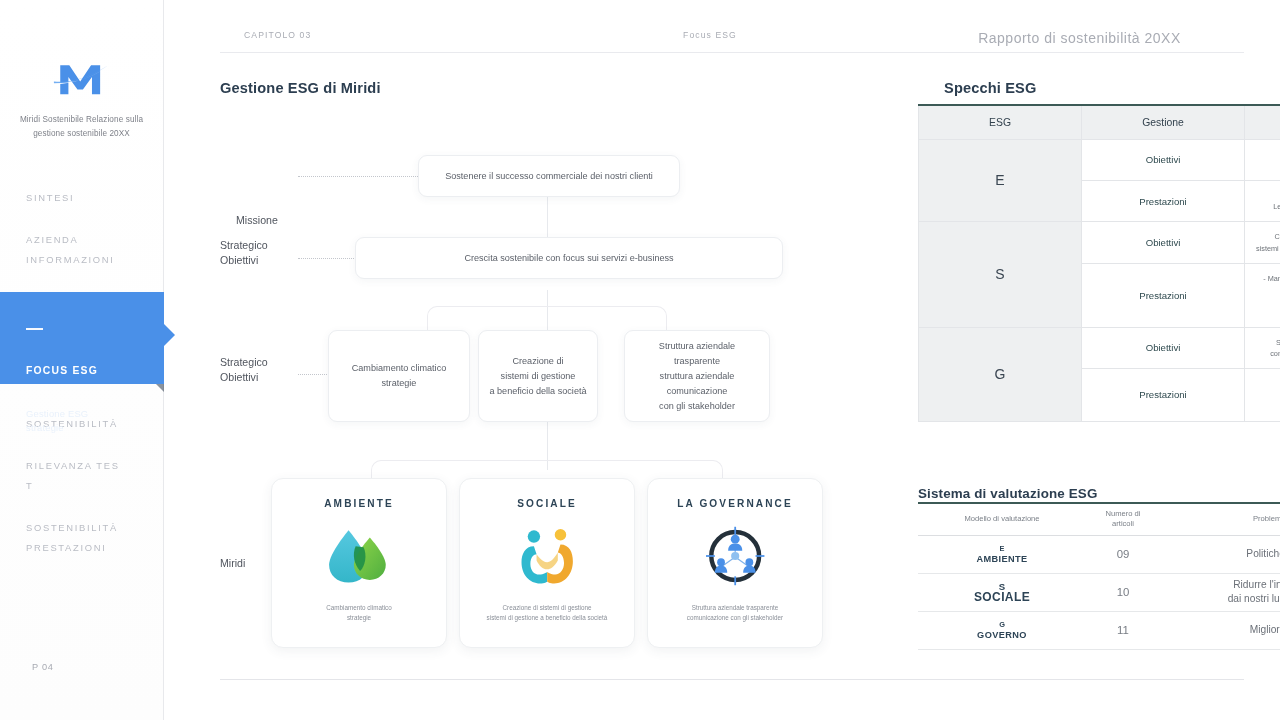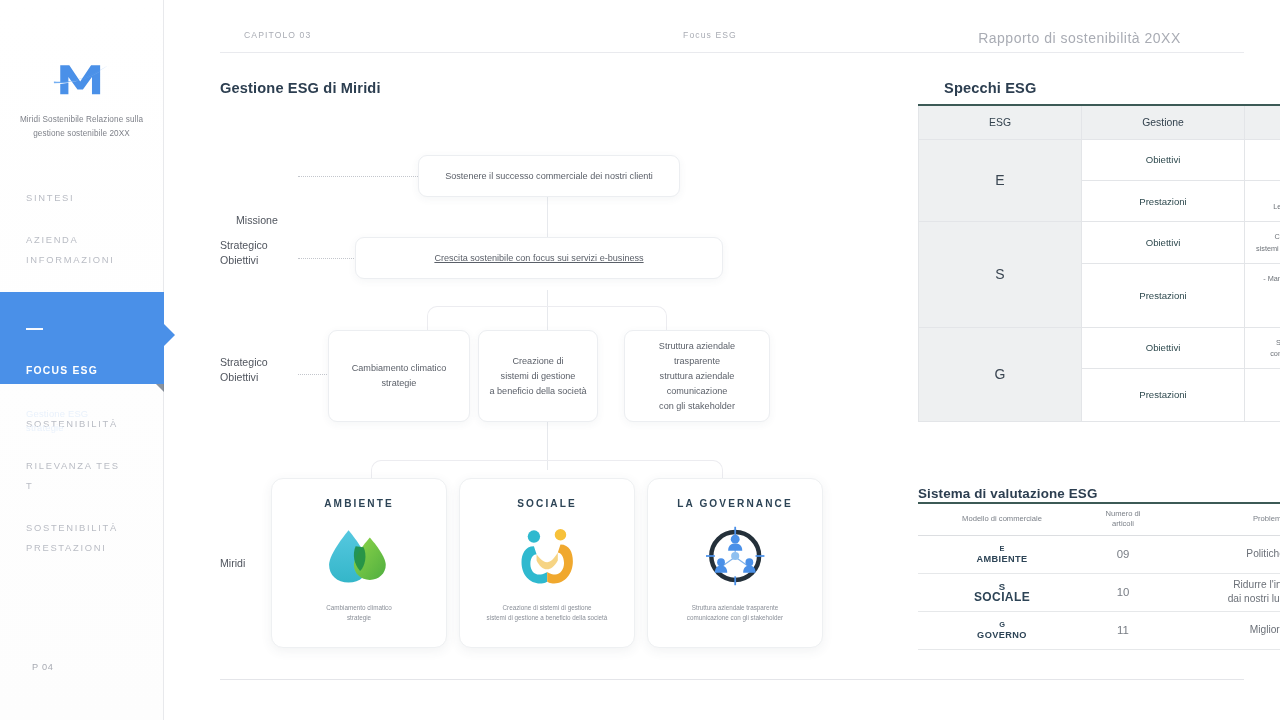--- a/index.html
+++ b/index.html
@@ -258,21 +258,21 @@
       <div class="conn conn-v" style="left:327px; top:290px; height:50px;"></div>
       <div class="brace" style="left:151px; top:330px; width:352px; height:26px;"></div>
 
       <div class="row-label" style="left:16px; top:39px;margin-top:44px;">Missione</div>
       <div class="dotline" style="left:78px; top:46px; width:122px;"></div>
       <div class="node" style="left:198px; top:25px; width:262px; height:42px;">Sostenere il successo commerciale dei nostri clienti</div>
 
       <div class="row-label" style="left:0px; top:108px;">Strategico
 Obiettivi</div>
       <div class="dotline" style="left:78px; top:128px; width:58px;"></div>
-      <div class="node" style="left:135px; top:107px; width:368px; height:42px;text-decoration:underline;">Crescita sostenibile con focus sui servizi e-business</div>
+      <div class="node" style="left:135px; top:107px; width:428px; height:42px;">Crescita sostenibile con focus sui servizi e-business</div>
 
       <div class="row-label" style="left:0px; top:225px;">Strategico
 Obiettivi</div>
       <div class="dotline" style="left:78px; top:244px; width:31px;"></div>
       <div class="node" style="left:108px; top:200px; width:142px; height:92px;">Cambiamento climatico
 strategie</div>
       <div class="node" style="left:258px; top:200px; width:120px; height:92px;">Creazione di
 sistemi di gestione
 a beneficio della società</div>
       <div class="node" style="left:404px; top:200px; width:146px; height:92px;">Struttura aziendale trasparente
@@ -384,21 +384,21 @@
           <td class="issue">Progettare e
 gestione delle risposte ai
 rischi ambientali</td>
         </tr>
       </tbody>
     </table>
 
     <table class="rating-table">
       <thead>
         <tr>
-          <th style="width:168px">Modello di commerciale</th>
+          <th style="width:168px">Modello di valutazione</th>
           <th style="width:74px">Numero di
 articoli</th>
           <th>Problemi principali</th>
         </tr>
       </thead>
       <tbody>
         <tr>
           <td class="model">
             <span class="m-ltr">E</span>
             <span class="m-nm">AMBIENTE</span>

